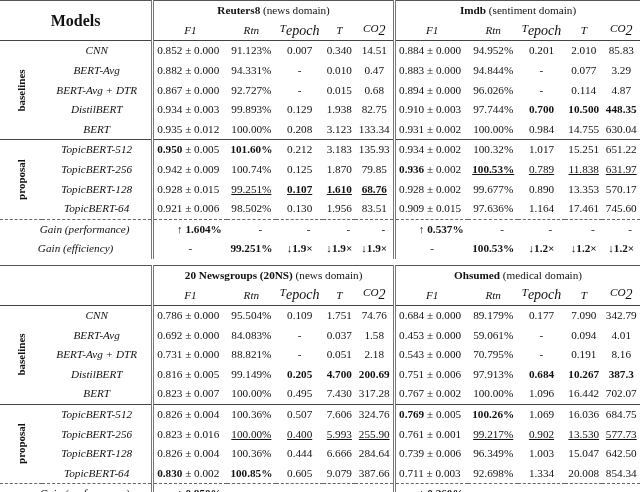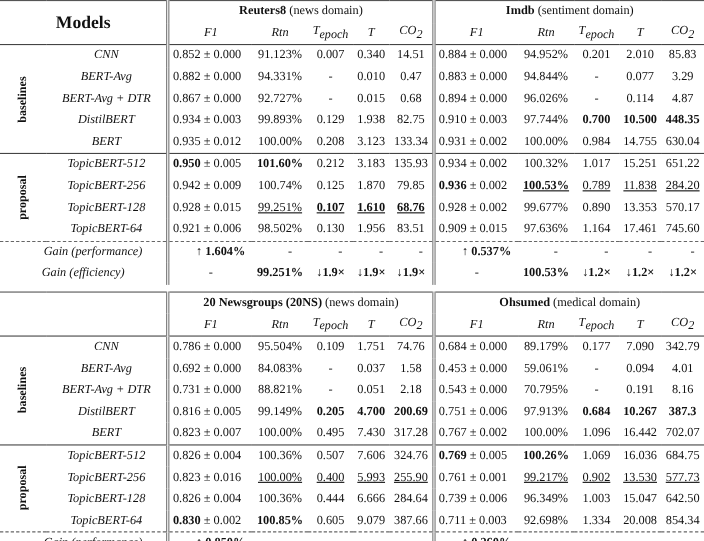--- a/index.html
+++ b/index.html
@@ -13,21 +13,21 @@
     .group-label { width: 16px; padding: 0; position: relative; }
     .group-label span { display: inline-block; transform: rotate(-90deg); font-weight: bold; font-size: 11px; white-space: nowrap; }
     .model { font-style: italic; width: 105px; }
     .models-hdr { font-weight: bold; font-size: 16px; }
     .ds-title b { font-weight: bold; }
     .colhdr { font-style: italic; }
     .b { font-weight: bold; margin-top: 20px; }
     .u { text-decoration: underline; }
     .f1 { text-align: left; padding-left: 3px; }
     .gap td { height: 6px; padding: 0; border-bottom: 1.4px solid #555; }
-    sub { font-size: 11px; }
+    sub { font-size: 14px; }
   </style>
 </head>
 <body>
 
 <div id="root">
     <table>
       <tbody>
         <tr class="top" style="border-top: 1.4px solid rgb(85, 85, 85);">
           <td colspan="2" rowspan="2" class="models-hdr vsep thin-bot">Models</td>
           <td colspan="5" class="ds-title vsep"><b>Reuters8</b> <span>(news domain)</span></td>
@@ -129,21 +129,21 @@
           <td class="model vsep">TopicBERT-256</td>
           <td class="f1"><span>0.942 ± 0.009</span></td>
           <td class=""><span>100.74%</span></td>
           <td class=""><span>0.125</span></td>
           <td class=""><span>1.870</span></td>
           <td class="vsep"><span>79.85</span></td>
           <td class="f1"><b>0.936</b> ± 0.002</td>
           <td class=""><span class="b u">100.53%</span></td>
           <td class=""><span class="u">0.789</span></td>
           <td class=""><span class="u">11.838</span></td>
-          <td class=""><span class="u">284.20</span></td>
+          <td class=""><span class="u">631.97</span></td>
         </tr>
         <tr>
           <td class="model vsep">TopicBERT-128</td>
           <td class="f1"><span>0.928 ± 0.015</span></td>
           <td class=""><span class="u">99.251%</span></td>
           <td class=""><span class="b u">0.107</span></td>
           <td class=""><span class="b u">1.610</span></td>
           <td class="vsep"><span class="b u">68.76</span></td>
           <td class="f1"><span>0.928 ± 0.002</span></td>
           <td class=""><span>99.677%</span></td>

